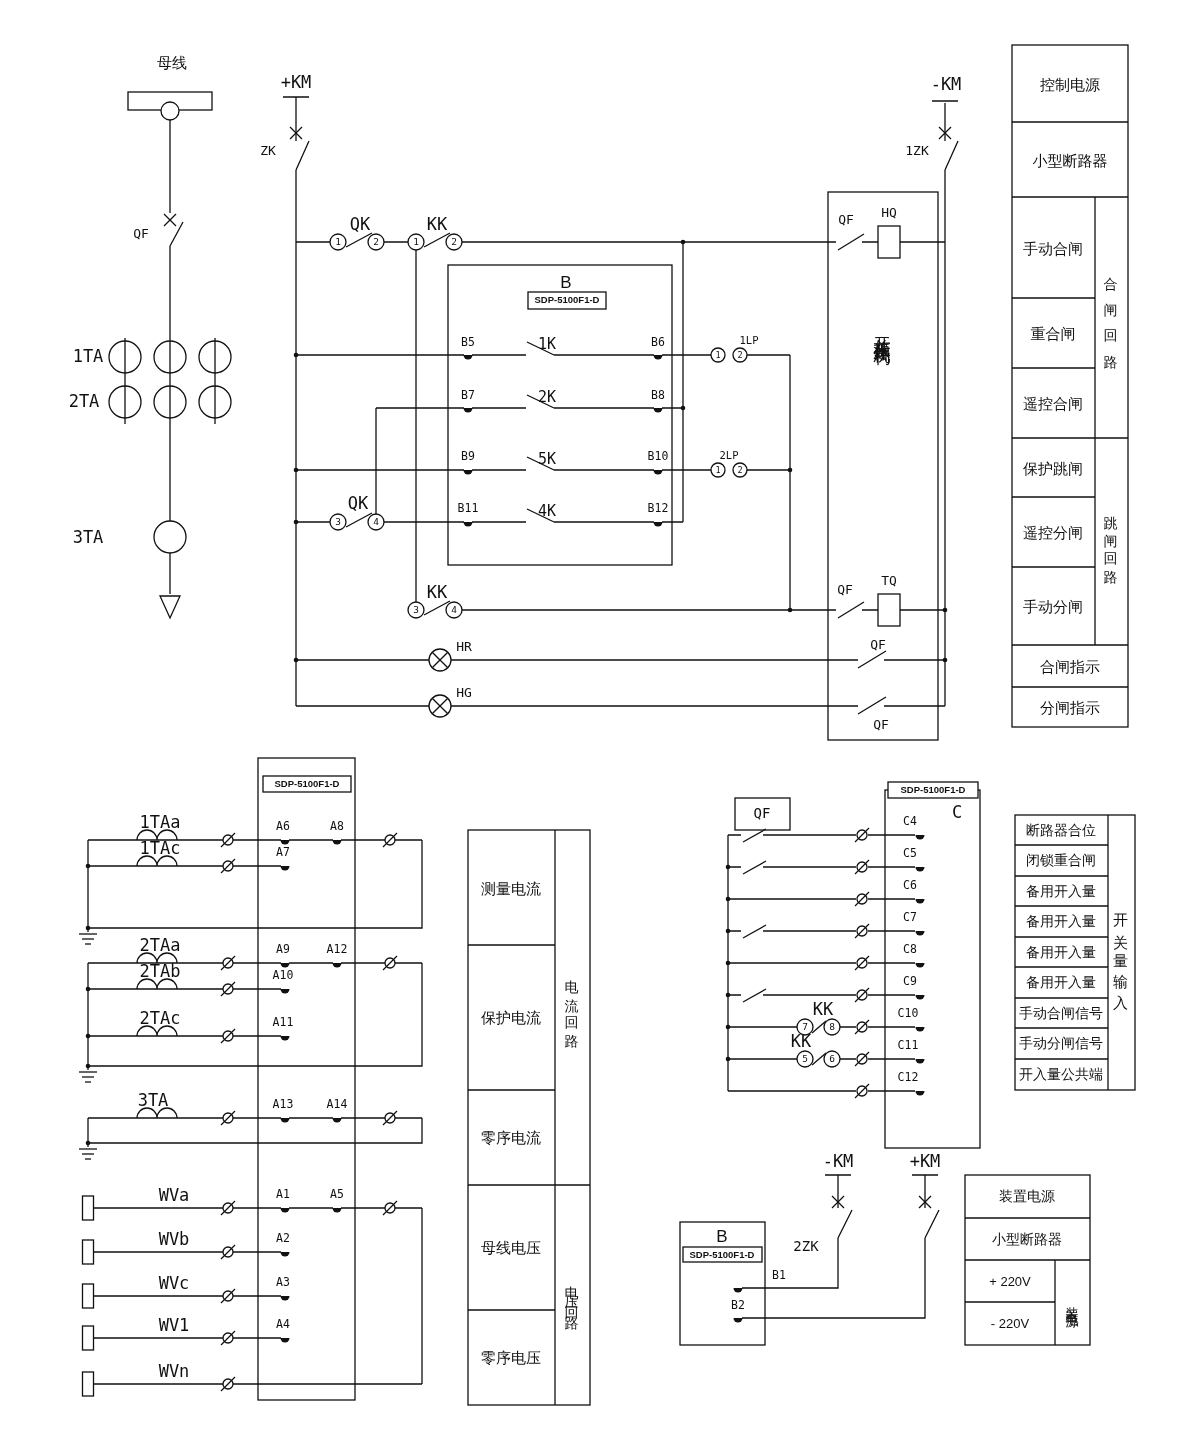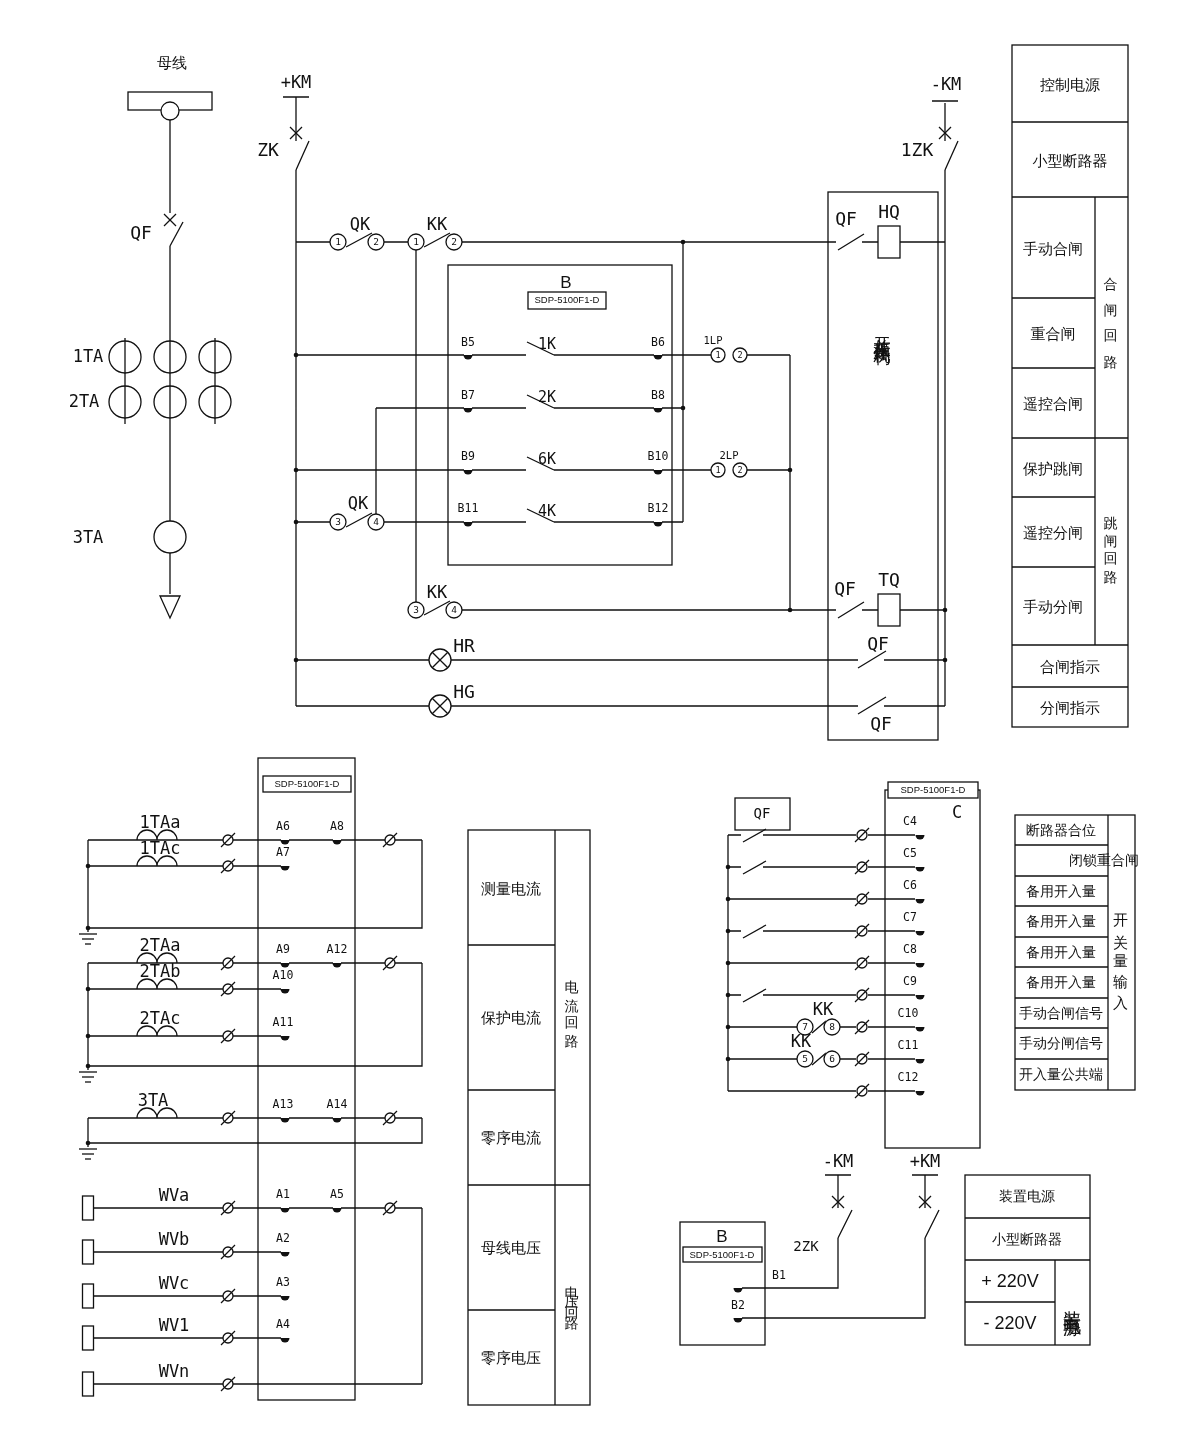--- a/index.html
+++ b/index.html
@@ -3,23 +3,23 @@
 <meta charset="utf-8">
 <style>
   html,body{margin:0;padding:0;background:#fff;}
   body{font-family:"Liberation Sans",sans-serif;}
   .page{position:relative;width:1200px;height:1438px;background:#fff;overflow:hidden;}
   .page svg{position:absolute;left:0;top:0;}
   .labels{position:absolute;inset:0;}
   .l{position:absolute;transform:translate(-50%,-50%);white-space:nowrap;color:#111;line-height:1;}
   .m{font-family:"DejaVu Sans Mono","Liberation Mono",monospace;}
   .v{writing-mode:vertical-rl;text-orientation:upright;}
-  .f8{font-size:8.5px}.f9{font-size:9.5px}.f9b{font-size:9.5px;font-weight:400}
+  .f8{font-size:8.5px}.f9{font-size:9.5px}.f9b{font-size:9.5px;font-weight:700}
   .f10{font-size:10.5px}.f11{font-size:11.5px}.f12{font-size:17px}
-  .f13{font-size:18px}.f14{font-size:14px}.f15{font-size:15px}
+  .f13{font-size:13px}.f14{font-size:14px}.f15{font-size:15px}
 </style>
 </head>
 <body>
 
 <div class="page">
 
 <svg width="1200" height="1438" viewBox="0 0 1200 1438">
   <defs>
     <g id="sl">
           <circle r="5" fill="#fff"></circle>
@@ -291,23 +291,23 @@
   <span class="l m f11" style="left:468px;top:343px">B5</span>
   <span class="l m f11" style="left:658px;top:343px">B6</span>
   <span class="l m f11" style="left:468px;top:396px">B7</span>
   <span class="l m f11" style="left:658px;top:396px">B8</span>
   <span class="l m f11" style="left:468px;top:457px">B9</span>
   <span class="l m f11" style="left:658px;top:457px">B10</span>
   <span class="l m f11" style="left:468px;top:509px">B11</span>
   <span class="l m f11" style="left:658px;top:509px">B12</span>
   <span class="l m f15" style="left:547px;top:344px">1K</span>
   <span class="l m f15" style="left:547px;top:397px">2K</span>
-  <span class="l m f15" style="left:547px;top:459px">6K</span>
+  <span class="l m f15" style="left:547px;top:459px">5K</span>
   <span class="l m f15" style="left:547px;top:511px">4K</span>
-  <span class="l m f10" style="left:713px;top:340px">1LP</span>
+  <span class="l m f10" style="left:749px;top:340px">1LP</span>
   <span class="l m f8" style="left:718px;top:355px">1</span>
   <span class="l m f8" style="left:740px;top:355px">2</span>
   <span class="l m f10" style="left:729px;top:455px">2LP</span>
   <span class="l m f8" style="left:718px;top:470px">1</span>
   <span class="l m f8" style="left:740px;top:470px">2</span>
 
   <span class="l m f13" style="left:846px;top:219px">QF</span>
   <span class="l m f13" style="left:889px;top:212px">HQ</span>
   <span class="l m f13" style="left:845px;top:589px">QF</span>
   <span class="l m f13" style="left:889px;top:580px">TQ</span>
@@ -378,21 +378,21 @@
   <span class="l m f11" style="left:908px;top:1046px">C11</span>
   <span class="l m f11" style="left:908px;top:1078px">C12</span>
   <span class="l m f12" style="left:823px;top:1009px">KK</span>
   <span class="l m f9" style="left:805px;top:1027px">7</span>
   <span class="l m f9" style="left:832px;top:1027px">8</span>
   <span class="l m f12" style="left:801px;top:1041px">KK</span>
   <span class="l m f9" style="left:805px;top:1059px">5</span>
   <span class="l m f9" style="left:832px;top:1059px">6</span>
 
   <span class="l f14" style="left:1061px;top:830px">断路器合位</span>
-  <span class="l f14" style="left:1104px;top:860px">闭锁重合闸</span>
+  <span class="l f14" style="left:1061px;top:860px">闭锁重合闸</span>
   <span class="l f14" style="left:1061px;top:891px">备用开入量</span>
   <span class="l f14" style="left:1061px;top:921px">备用开入量</span>
   <span class="l f14" style="left:1061px;top:952px">备用开入量</span>
   <span class="l f14" style="left:1061px;top:982px">备用开入量</span>
   <span class="l f14" style="left:1061px;top:1013px">手动合闸信号</span>
   <span class="l f14" style="left:1061px;top:1043px">手动分闸信号</span>
   <span class="l f14" style="left:1061px;top:1074px">开入量公共端</span>
   <span class="l v f15" style="left:1121px;top:952px;letter-spacing:20px">开关量输入</span>
 
   <span class="l m f12" style="left:838px;top:1161px">-KM</span>

